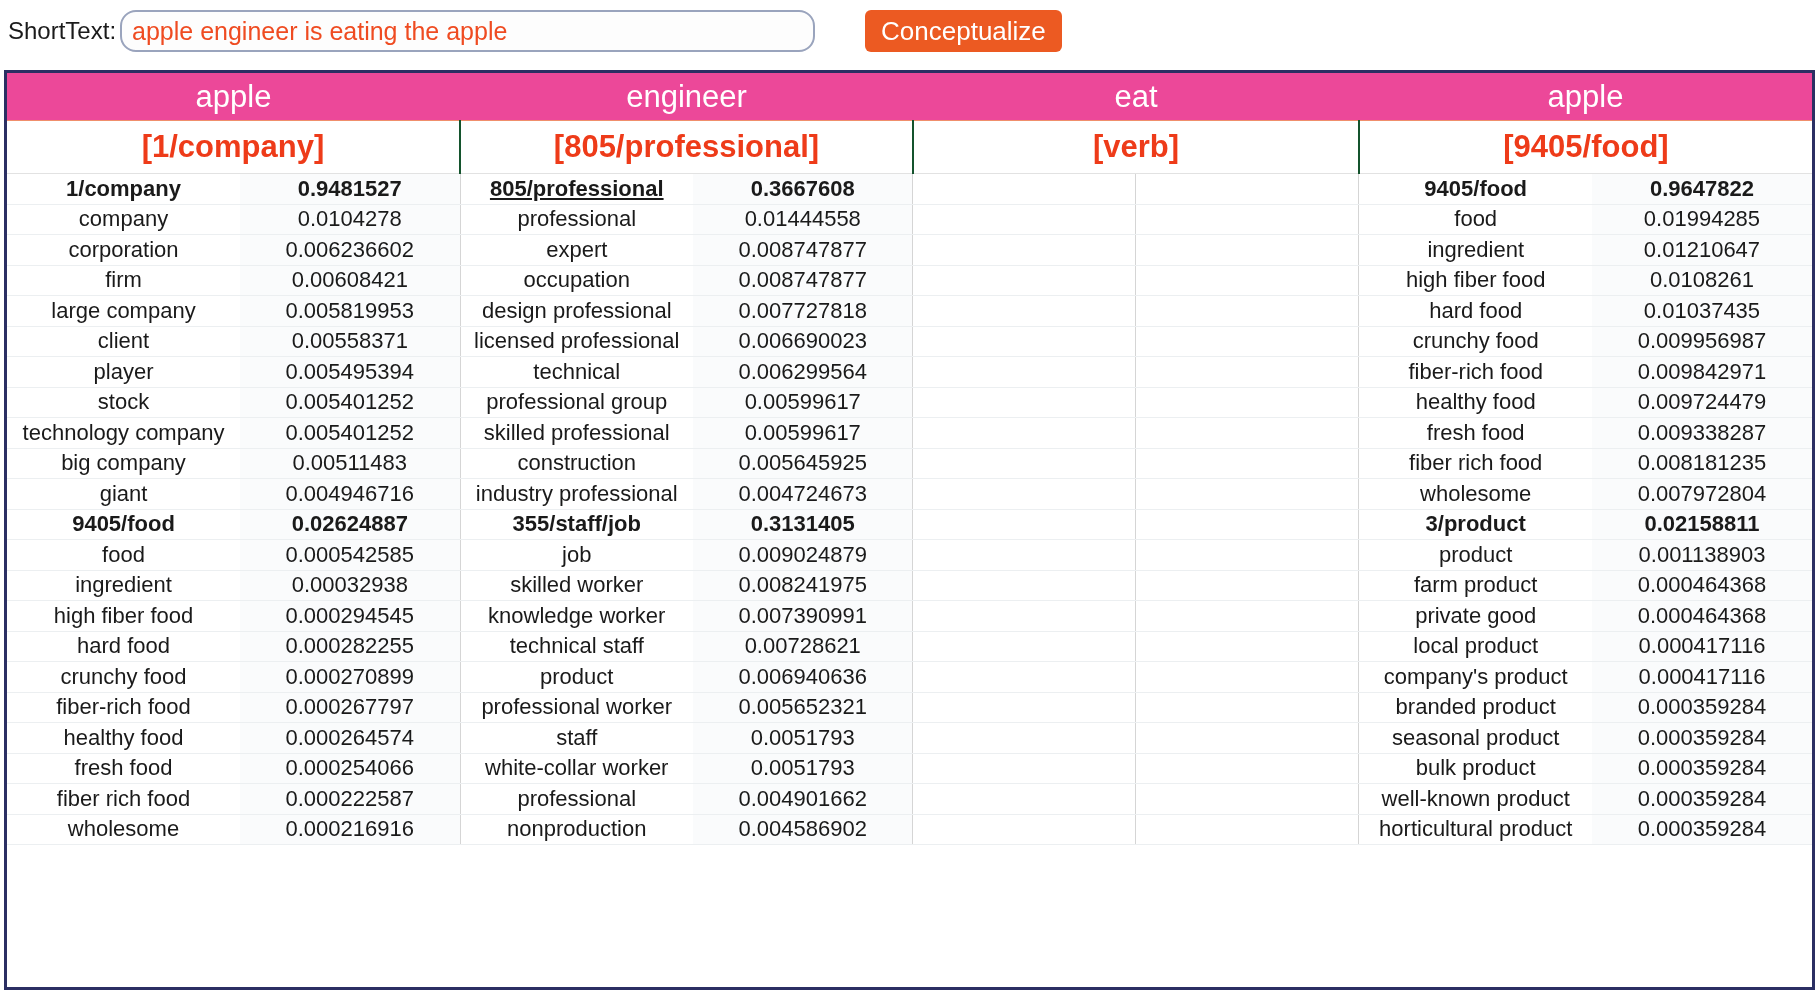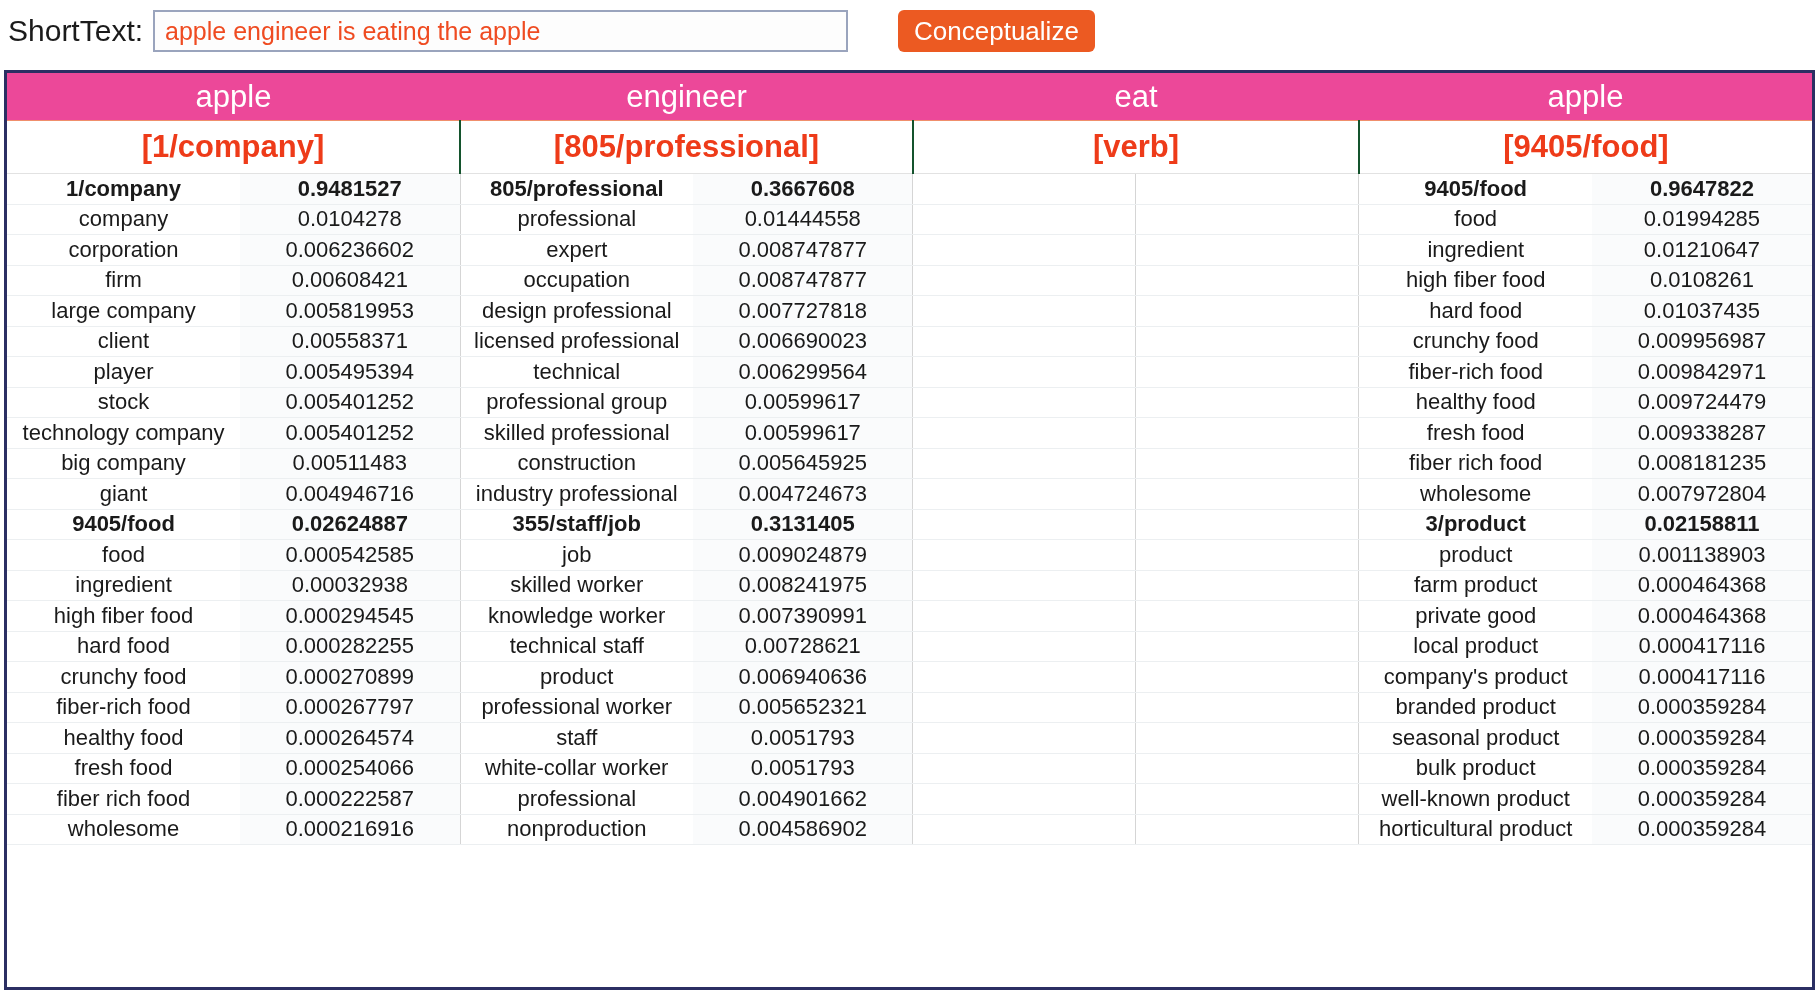--- a/index.html
+++ b/index.html
@@ -17,32 +17,32 @@
 
   
   .topbar {
     display: flex;
     align-items: center;
     height: 62px;
     padding: 0 0 0 8px;
     box-sizing: border-box;
   }
   .topbar-label {
-    font-size: 30px;
+    font-size: 24px;
     color: #1b1b1b;
     letter-spacing: 0px;
-    margin-right: 10px;
+    margin-right: 4px;
     white-space: nowrap;
   }
   .shorttext-input {
     width: 695px;
     height: 42px;
     box-sizing: border-box;
     border: 2px solid #9aa4bd;
-    border-radius: 0;
+    border-radius: 16px;
     background: #fdfdfd;
     color: #ef4b21;
     font-family: "Liberation Sans", sans-serif;
     font-size: 25px;
     padding: 16px 10px;
     outline: none;
   }
   .conceptualize-btn {
     margin-left: 50px;
     background: #ec5a22;
@@ -150,21 +150,21 @@
           <th colspan="2">[1/company]</th>
           <th colspan="2">[805/professional]</th>
           <th colspan="2">[verb]</th>
           <th colspan="2">[9405/food]</th>
         </tr>
     </thead>
     <tbody id="results-body">
         <tr class="head-sense">
           <td class="term" style="font-weight: bold;">1/company</td>
           <td class="score" style="font-weight: bold;">0.9481527</td>
-          <td class="term" style="font-weight: bold;">805/professional</td>
+          <td class="term" style="font-weight: bold; text-decoration: underline;">805/professional</td>
           <td class="score" style="font-weight: bold;">0.3667608</td>
           <td class="empty"></td>
           <td class="empty"></td>
           <td class="term" style="font-weight: bold;">9405/food</td>
           <td class="score lastcol" style="font-weight: bold;">0.9647822</td>
         </tr>
         <tr>
           <td class="term">company</td>
           <td class="score">0.0104278</td>
           <td class="term">professional</td>

